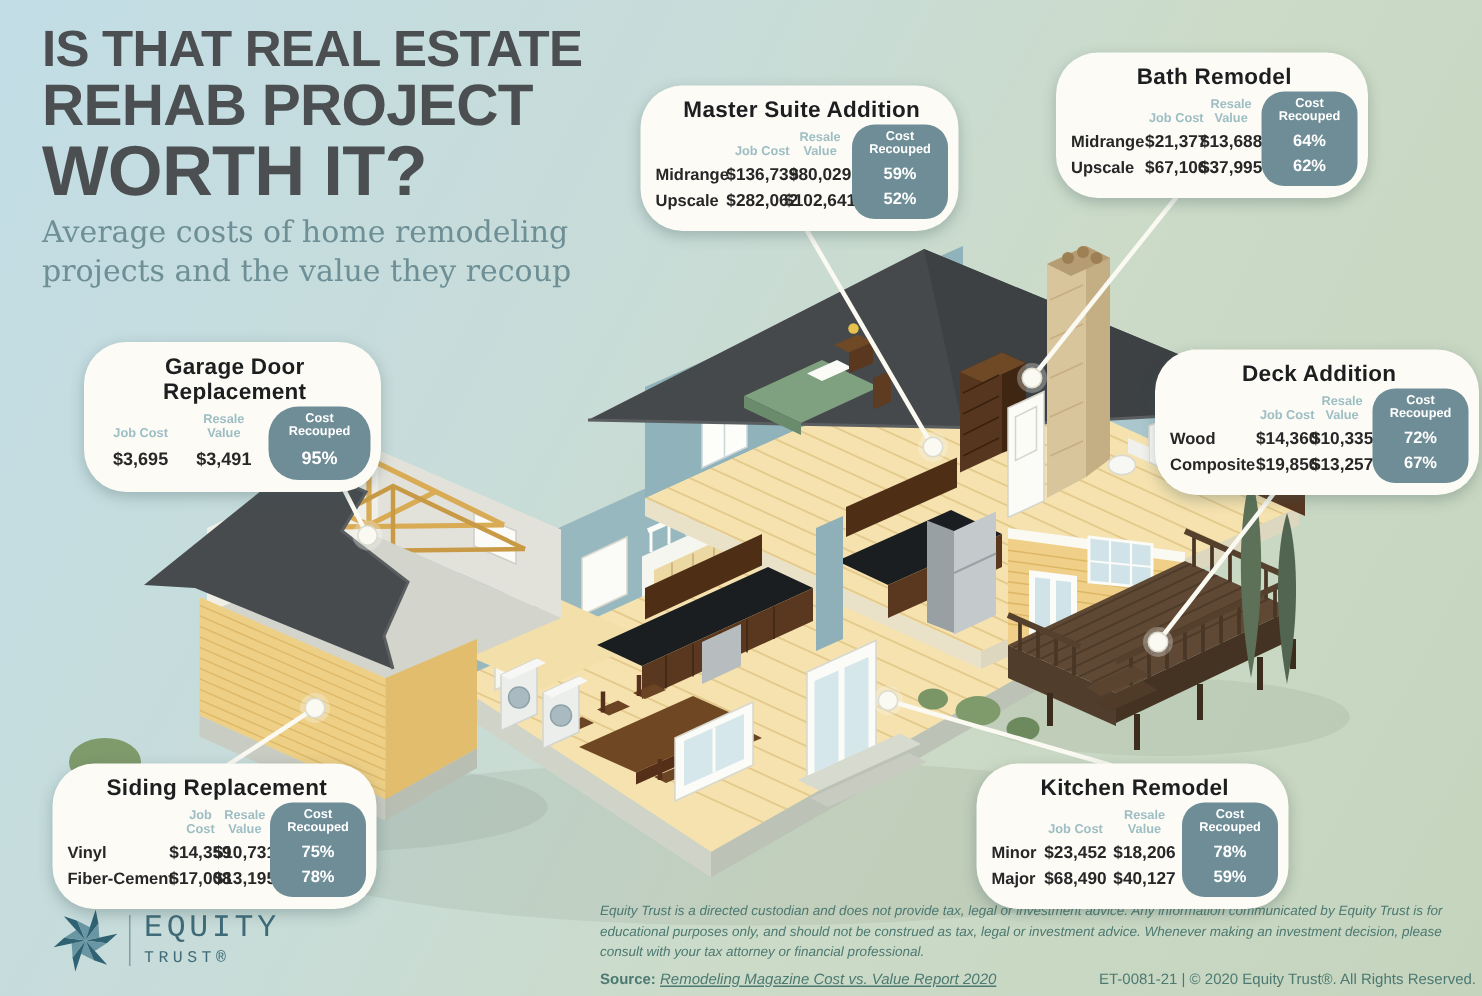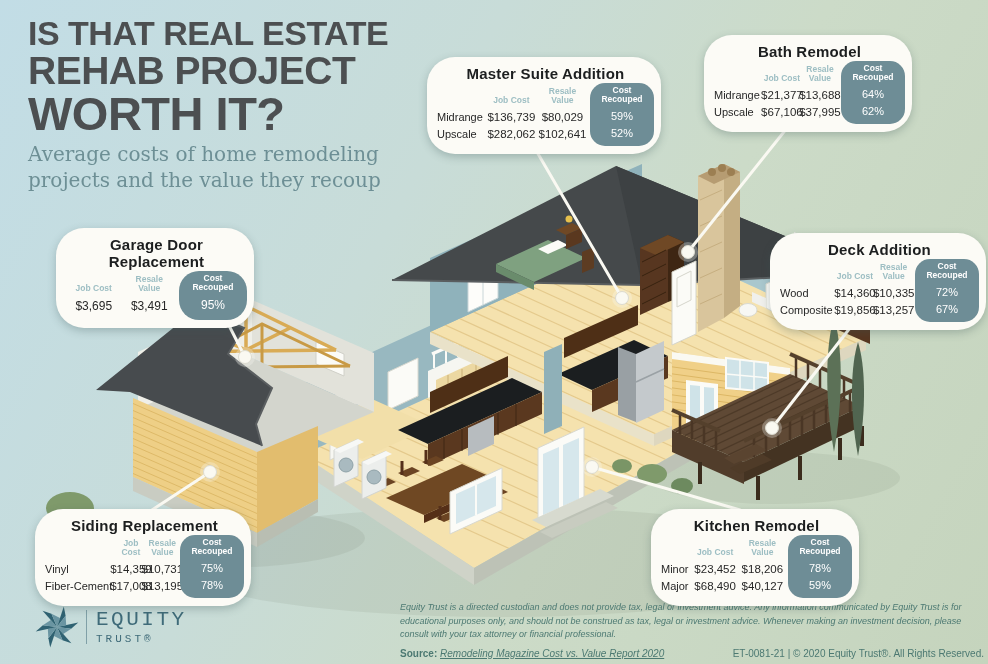--- a/index.html
+++ b/index.html
@@ -30,30 +30,30 @@
   .callout h3 { margin:0 0 1px; font-size:15px; font-weight:bold; color:#1c1e1f; text-align:center; letter-spacing:.2px; }
   .tbl { display:flex; align-items:flex-start; }
   .labels-col { display:flex; flex-direction:column; flex:0 0 auto; padding-right:3px; }
   .val-col { display:flex; flex-direction:column; flex:1 1 0; min-width:0; }
   .hdr-cell {
     height:23px; display:flex; align-items:flex-end; justify-content:center;
     font-size:8.5px; font-weight:bold; color:#9dbec3; text-align:center;
     white-space:pre-line; line-height:1.12; padding-bottom:2px;
   }
   .row-cell { height:17px; display:flex; align-items:center; justify-content:center;
-    font-size:11.5px; font-weight:normal; color:#272727; white-space:nowrap; }
+    font-size:11.5px; font-weight:bold; color:#272727; white-space:nowrap; }
   .labels-col .hdr-cell { visibility:hidden; }
   .labels-col .row-cell { justify-content:flex-start; font-size:11px; }
   .pill {
     flex:0 0 58px; background:#6e8d96; border-radius:15px; color:#fff;
     padding:2px 3px 5px; display:flex; flex-direction:column; margin-left:2px;
   }
   .pill .hdr-cell { color:#fff; height:20px; }
   .pill .row-cell { color:#fff; font-size:11px; }
-  #co-master { left:427px; top:57px; width:234px; }
+  #co-master { left:427px; top:57px; width:212px; }
   #co-bath { left:704px; top:35px; width:208px; }
   #co-garage { left:56px; top:228px; width:198px; }
   #co-garage .pill { border-radius:20px; flex-basis:62px; }
   #co-garage .row-cell { height:20px; font-size:12px; }
   #co-deck { left:770px; top:233px; width:216px; }
   #co-siding { left:35px; top:509px; width:216px; }
   #co-kitchen { left:651px; top:509px; width:208px; }
 
   
   .footer-right { position:absolute; left:400px; width:584px; top:601px; z-index:3; color:#4c7972; }

